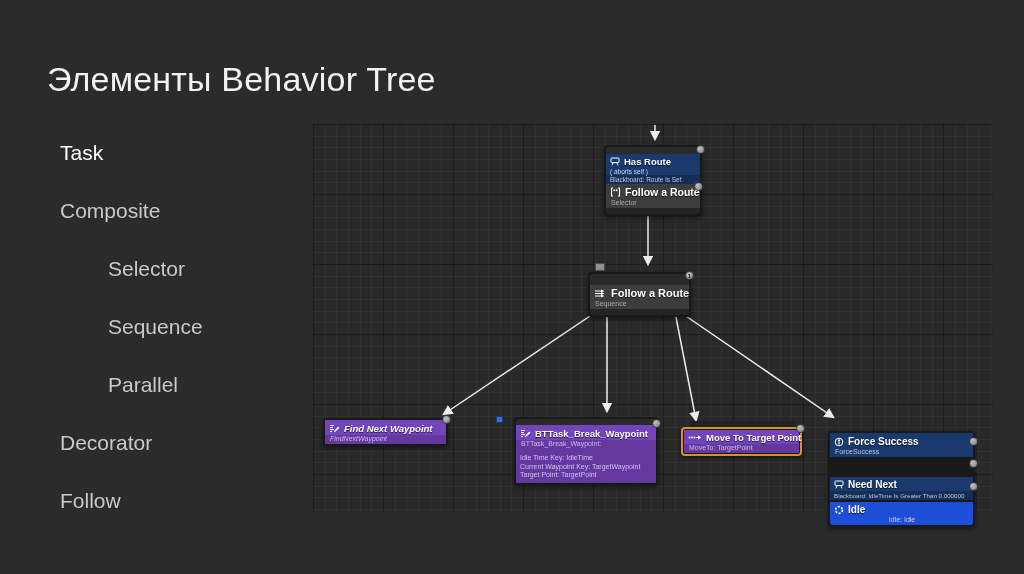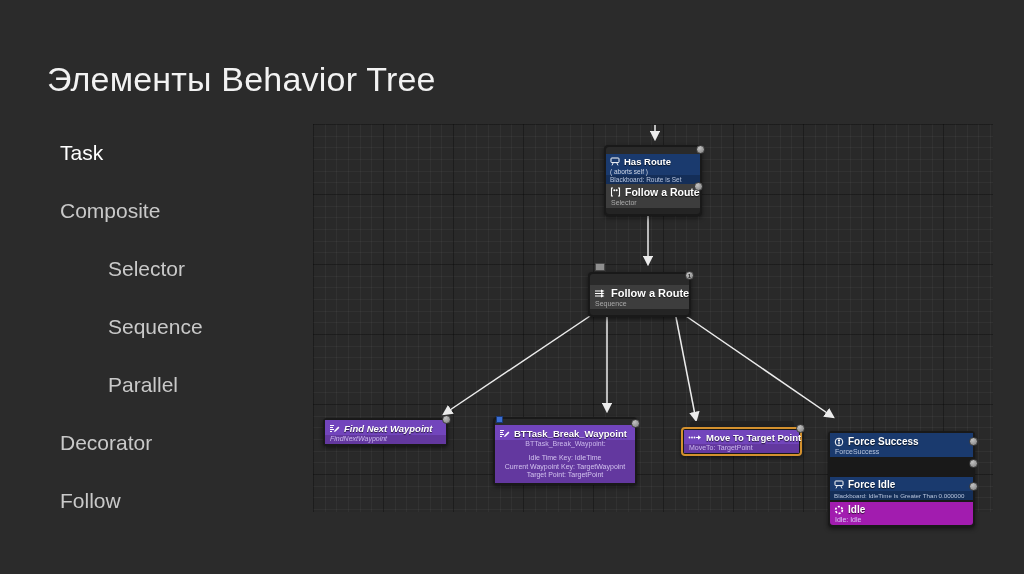--- a/index.html
+++ b/index.html
@@ -141,21 +141,21 @@
           <span class="ttl" style="font-size:9.5px">Find Next Waypoint</span>
         </div>
       </div>
       <div class="purp-b">
         <div class="sub">FindNextWaypoint</div>
       </div>
       <div class="badge" style="left:119px;top:-3px;"></div>
     </div>
 
     <div class="bp" style="left:183px;top:292px;"></div>
-    <div class="node" style="left:180px;top:293px;width:144px;text-align:center;">
+    <div class="node" style="left:201px;top:293px;width:144px;">
       <div class="bar" style="height:6px"></div>
       <div class="purp-h">
         <div class="trow" style="padding-top:3px">
           <svg class="ic" width="11" height="9" viewBox="0 0 11 9">
               <path d="M1 1.5 H5 M1 3.5 H4 M1 5.5 H5 M1 7.5 H3" stroke="#fff" stroke-width="1"></path>
               <path d="M5.5 6.5 L9.3 2.6 L10.4 3.7 L6.6 7.6 L5 8 z" fill="#fff"></path>
             </svg>
           <span class="ttl" style="font-size:9.5px">BTTask_Break_Waypoint</span>
         </div>
       </div>
@@ -200,25 +200,25 @@
           <span class="ttl" style="font-size:10px">Force Success</span>
         </div>
         <div class="sub">ForceSuccess</div>
       </div>
       <div class="dec" style="margin-bottom:2px;">
         <div class="trow" style="padding-top:2px">
           <svg class="ic" width="10" height="9" viewBox="0 0 10 9">
               <rect x="1" y="1" width="8" height="4.6" rx="0.8" fill="none" stroke="#fff" stroke-width="1"></rect>
               <path d="M3.2 5.8 L2 8.4 M6.8 5.8 L8 8.4" stroke="#fff" stroke-width="0.9"></path>
             </svg>
-          <span class="ttl" style="font-size:10px">Force Idle</span>
+          <span class="ttl" style="font-size:10px">Need Next</span>
         </div>
         <div class="cond" style="font-size:6.2px">Blackboard: IdleTime Is Greater Than 0.000000</div>
       </div>
-      <div style="background:#a21caf;border-radius:0 0 3px 3px;">
+      <div style="background:#1d4ed8;border-radius:0 0 3px 3px;text-align:center;">
         <div class="trow" style="padding-top:2px">
           <svg class="ic" width="10" height="10" viewBox="0 0 10 10">
               <circle cx="5" cy="5" r="3.4" fill="none" stroke="#fff" stroke-width="1.6" stroke-dasharray="2.1 1.5"></circle>
             </svg>
           <span class="ttl" style="font-size:10px">Idle</span>
         </div>
         <div class="sub" style="color:#d9ccf3">Idle: Idle</div>
       </div>
       <div class="badge" style="left:141px;top:6px;"></div>
       <div class="badge" style="left:141px;top:28px;"></div>

